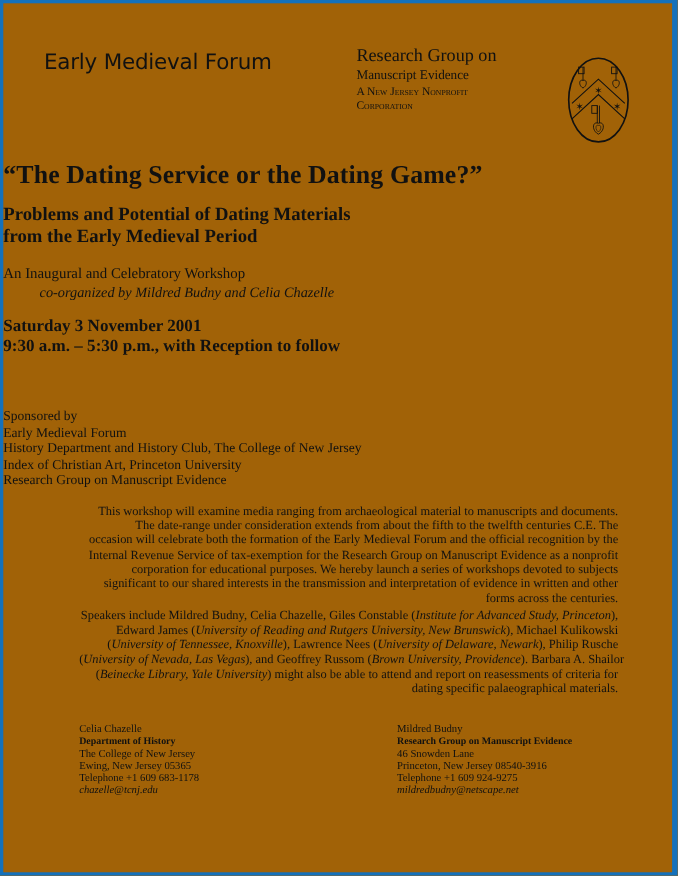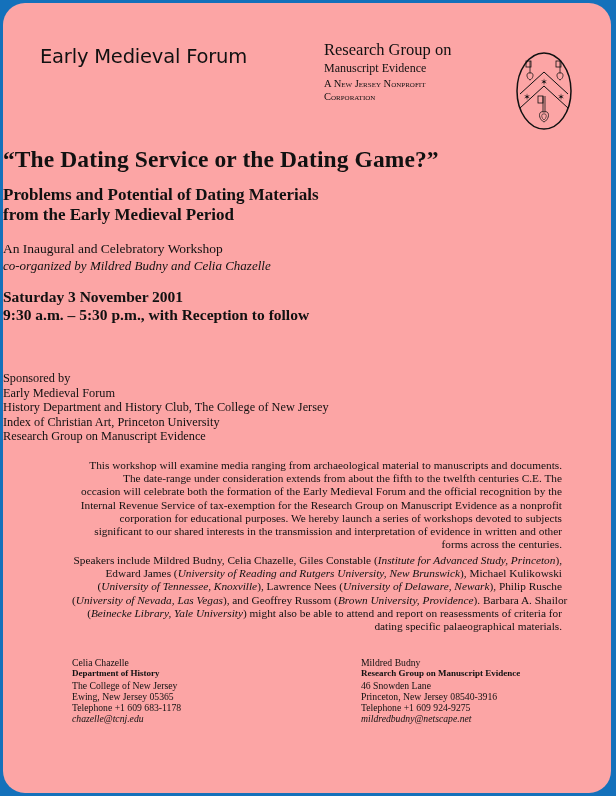--- a/index.html
+++ b/index.html
@@ -12,24 +12,23 @@
       background: #1471bb;
       position: relative;
       overflow: hidden;
     }
     .page {
       position: absolute;
       left: 3px;
       top: 3px;
       width: 608px;
       height: 790px;
-      background: #fca5a5;
+      background: #a16207;
       color: #111;
       font-family: "Liberation Serif", "DejaVu Serif", serif;
-      border-radius: 22px;
     }
     .abs { position: absolute; }
 
     
     .forum-name {
       left: 37px;
       top: 42px;
       font-family: "DejaVu Sans", "Liberation Sans", sans-serif;
       font-size: 19.5px;
       letter-spacing: -0.2px;
@@ -84,20 +83,21 @@
       line-height: 19.5px;
     }
     .workshop-line {
       top: 237px;
       font-size: 13.5px;
       line-height: 17px;
     }
     .workshop-line .coorg {
       font-style: italic;
       font-size: 13px;
+      padding-left: 33px;
     }
     .venue {
       top: 285px;
       font-size: 15.5px;
       font-weight: bold;
       line-height: 17.5px;
     }
 
     
     .sponsors {

